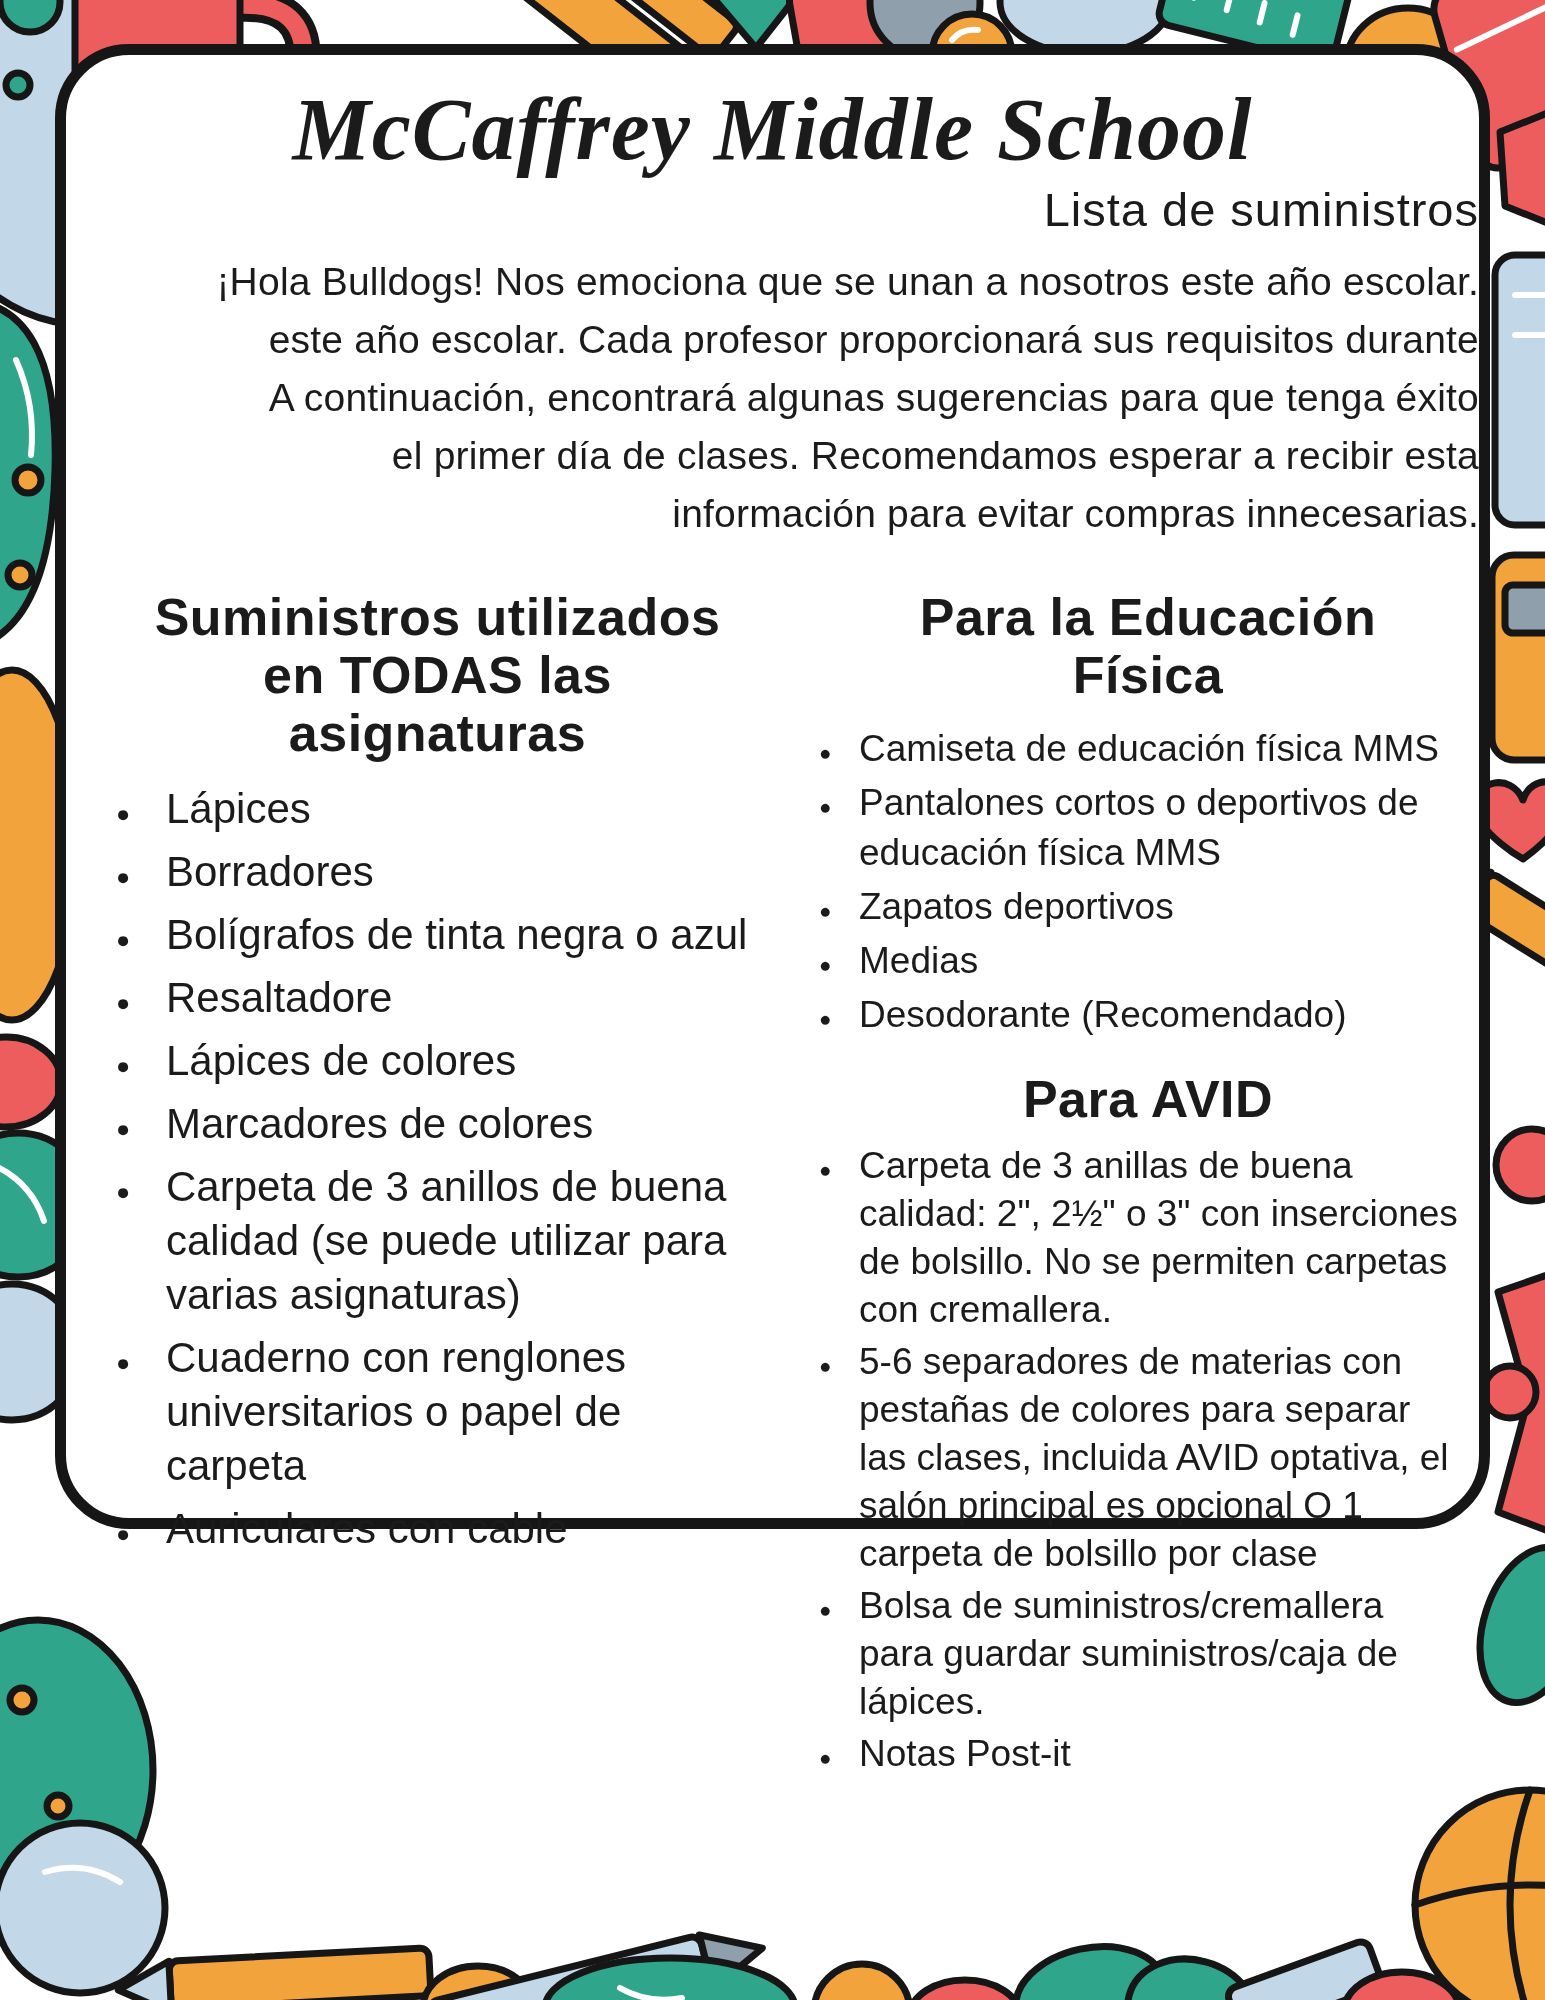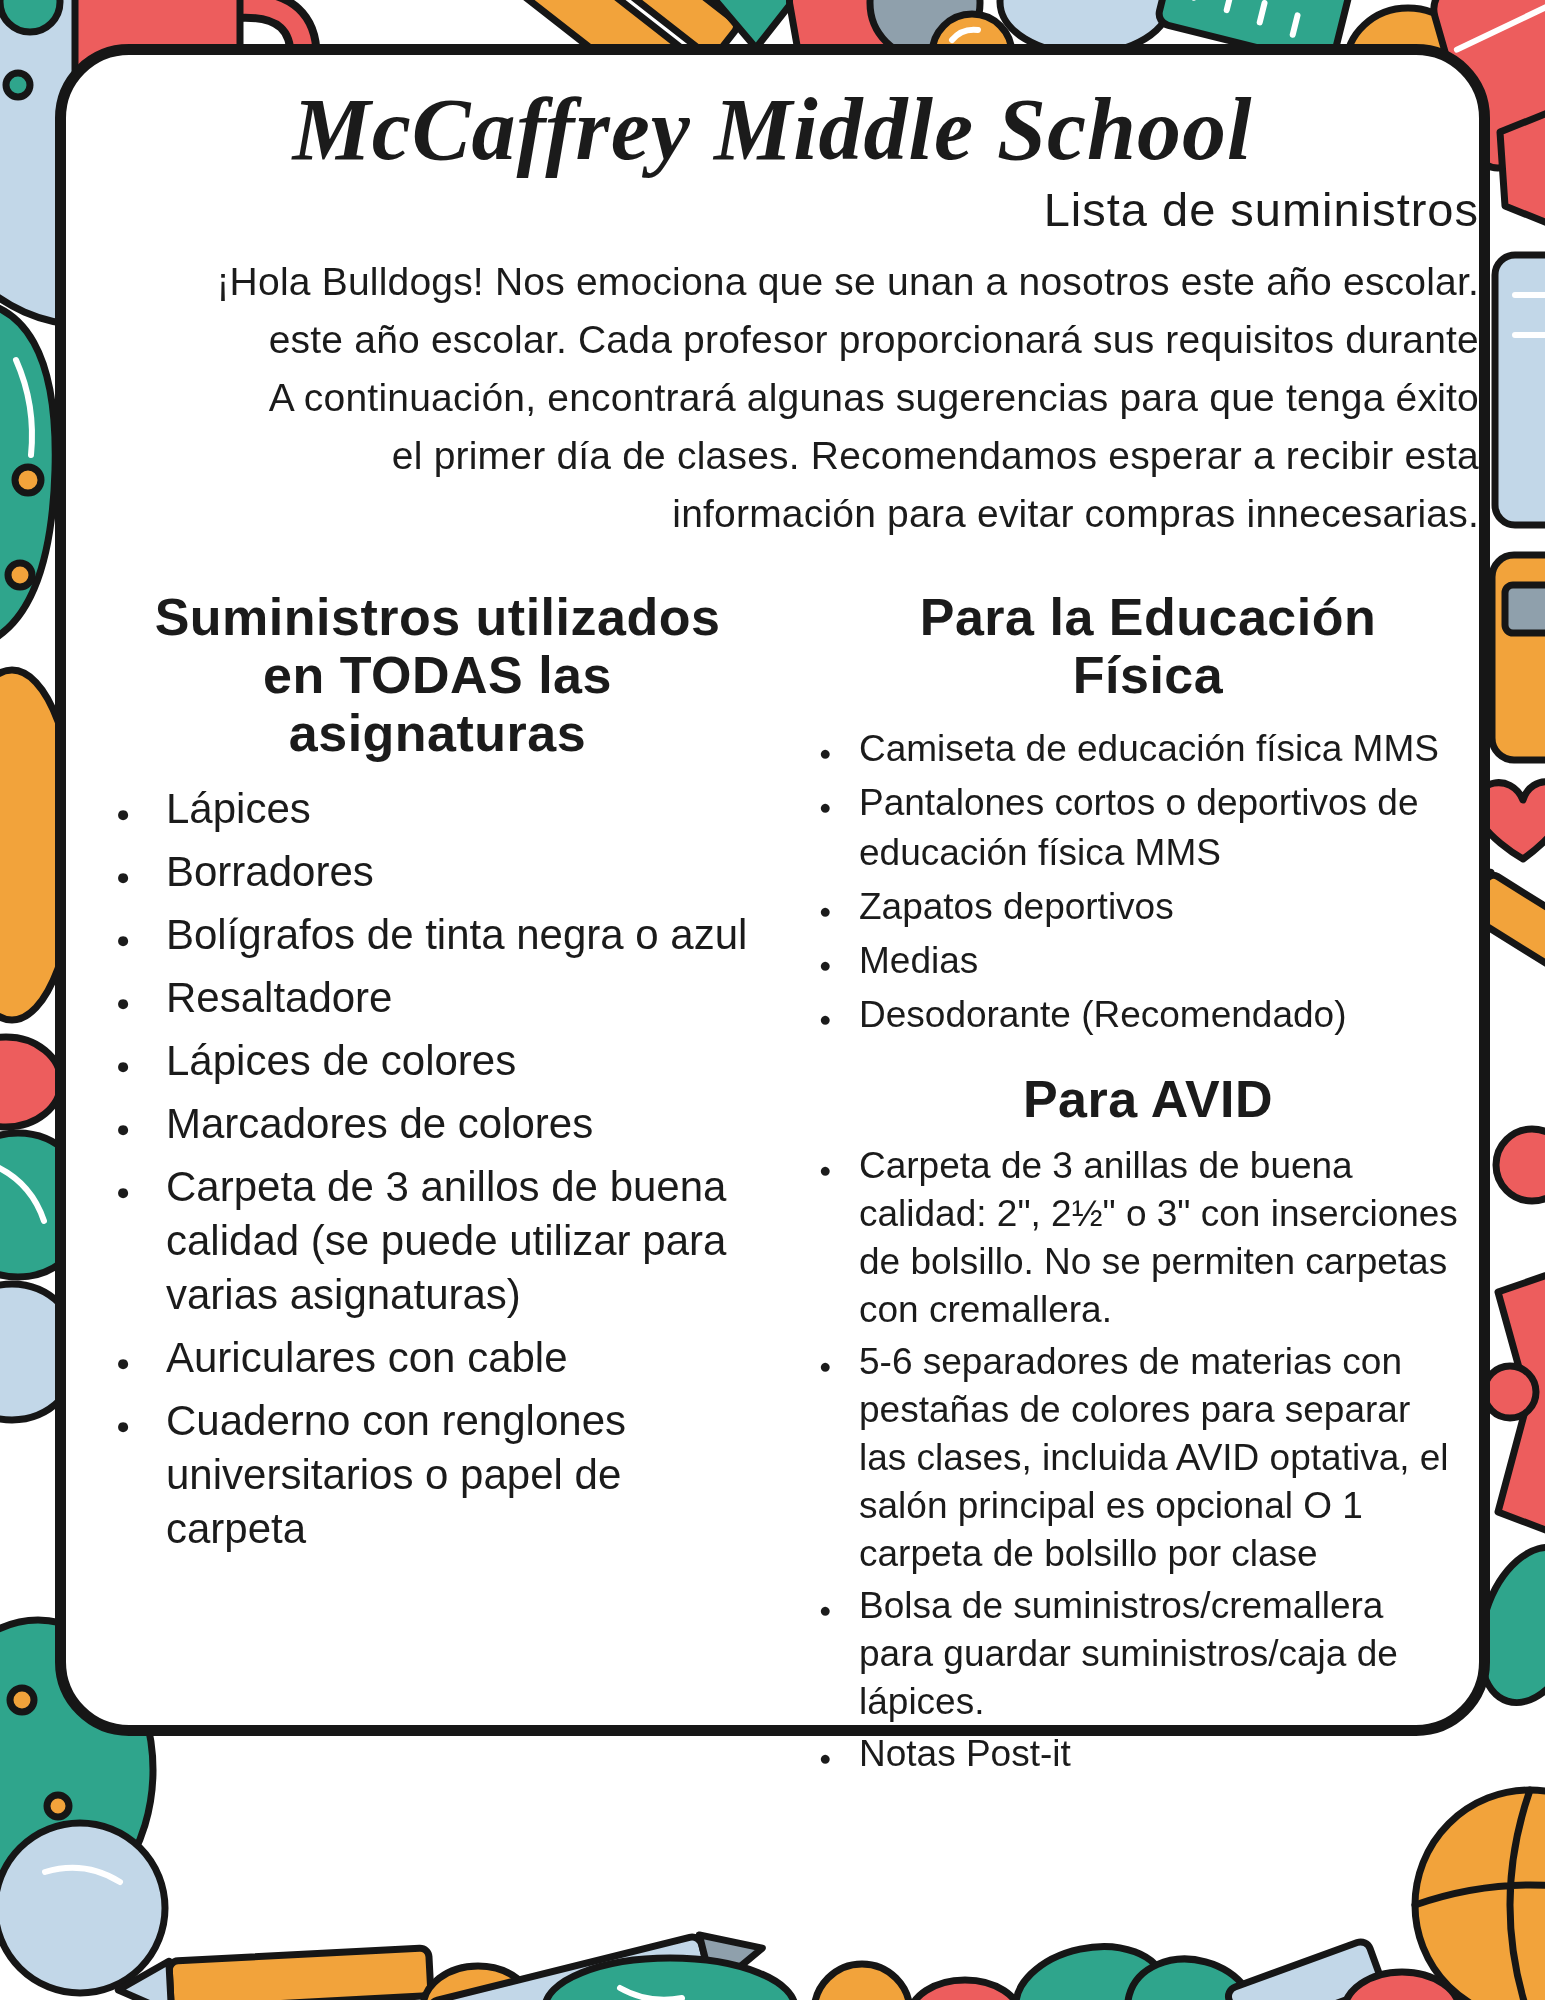--- a/index.html
+++ b/index.html
@@ -15,21 +15,21 @@
   }
   .bg{position:absolute;inset:0;width:1545px;height:2000px}
   .ol{stroke:var(--outline);stroke-width:7px;stroke-linejoin:round;stroke-linecap:round}
   .f-teal{fill:var(--teal)} .f-red{fill:var(--coral)} .f-org{fill:var(--orange)}
   .f-blu{fill:var(--light_blue)} .f-stl{fill:var(--steel)} .f-none{fill:none}
   .wl{stroke:#fff;stroke-width:6px;fill:none;stroke-linecap:round}
   .h1{stroke:var(--outline);stroke-width:34px;fill:none}
   .h2{stroke:var(--coral);stroke-width:18px;fill:none}
 
   .card{
-    position:absolute;left:55px;top:44px;width:1435px;height:1692px;
+    position:absolute;left:55px;top:44px;width:1435px;height:1485px;
     background:#fff;border:11px solid var(--outline);border-radius:74px;
     padding:26px 0 11px 0;
   }
   .title{
     margin:0;text-align:center;font-family:cursive;
     font-size:88px;line-height:1.12;font-weight:700;font-style:italic;letter-spacing:1px;
   }
   .subtitle{margin-top:2px;text-align:right;font-size:47px;letter-spacing:1px}
   .intro{margin-top:16px;font-size:39px;line-height:58px;text-align:right;letter-spacing:.2px}
   .columns{display:flex;margin-top:45px;padding-left:44px}
@@ -160,22 +160,22 @@
           <div>asignaturas</div>
         </h2>
       <ul class="supplies list-lg">
           <li>Lápices</li>
           <li>Borradores</li>
           <li>Bolígrafos de tinta negra o azul</li>
           <li>Resaltadore</li>
           <li>Lápices de colores</li>
           <li>Marcadores de colores</li>
           <li>Carpeta de 3 anillos de buena calidad (se puede utilizar para varias asignaturas)</li>
+          <li>Cuaderno con renglones universitarios o papel de carpeta</li>
           <li>Auriculares con cable</li>
-          <li>Cuaderno con renglones universitarios o papel de carpeta</li>
         </ul>
     </div>
 
     <div class="col-right">
       <div class="section-pe">
         <h2 class="heading">
             <div>Para la Educación</div>
             <div>Física</div>
           </h2>
         <ul class="supplies list-md">

